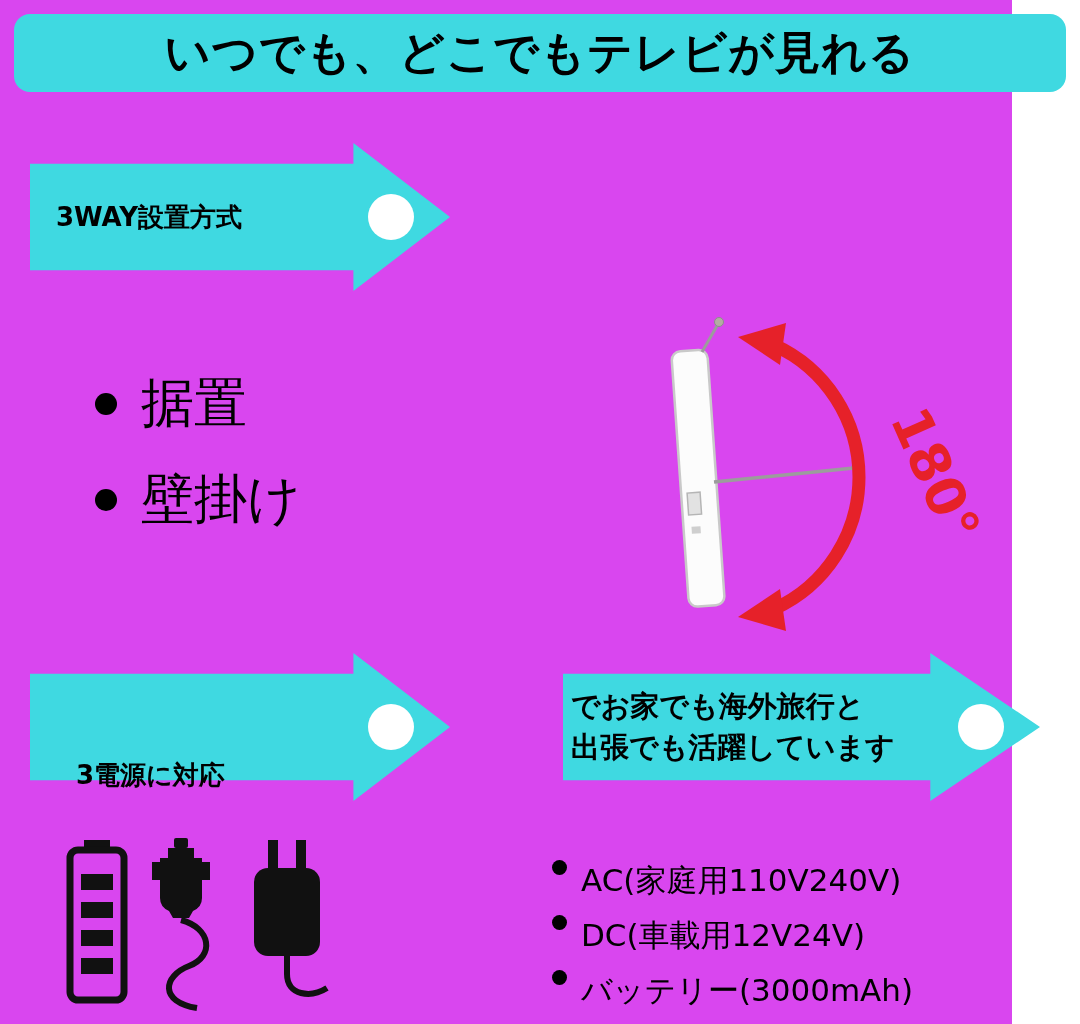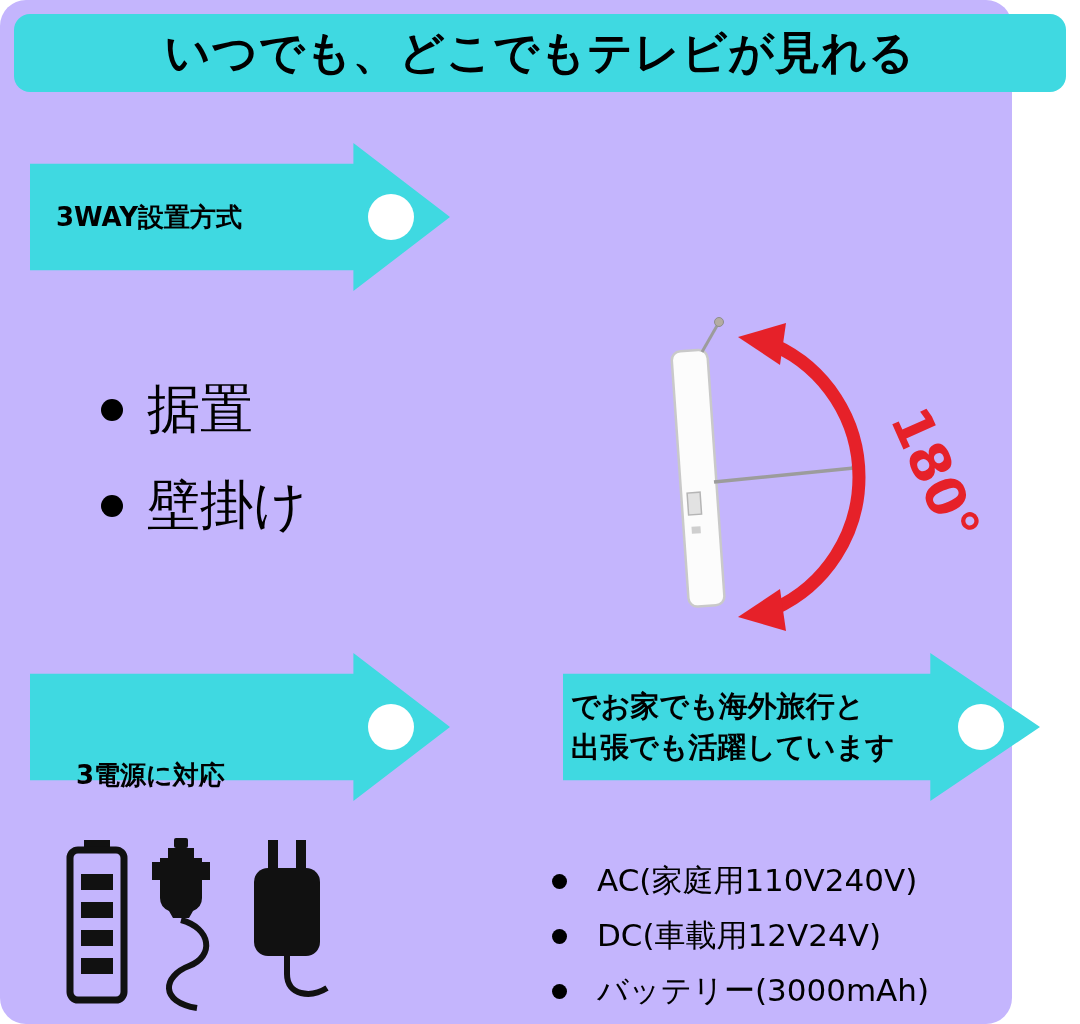--- a/index.html
+++ b/index.html
@@ -2,21 +2,21 @@
 <html><head>
 <meta charset="utf-8">
 <style>
   html,body{margin:0;padding:0;}
   body{
     width:1080px;height:1024px;background:#ffffff;
     font-family:"DejaVu Sans","Liberation Sans",sans-serif;
     color:#000;
     overflow:hidden;
   }
-  #canvas{position:relative;width:1012px;height:1024px;background:#c4b5fd;border-radius:26px;}
+  #canvas{position:relative;width:1012px;height:1024px;background:#d946ef;}
 
   
   .banner{
     position:absolute;left:14px;top:14px;width:1052px;height:78px;
     background:#3fd9e1;border-radius:16px;
     display:flex;align-items:center;justify-content:center;
   }
   .banner span{font-size:45px;font-weight:700;letter-spacing:1px;}
 
   
@@ -39,37 +39,37 @@
   .a1l{left:30px;top:143px;width:420px;height:148px;}
   .a1l .arrow-text{left:26px;}
   .a1r{left:563px;top:143px;width:477px;height:148px;}
   .a1r .arrow-text{left:20px;}
   .a2l{left:30px;top:653px;width:420px;height:148px;}
   .a2l .arrow-text{left:46px;margin-top:48px;}
   .a2r{left:563px;top:653px;width:477px;height:148px;}
   .a2r .arrow-text{left:8px;}
 
   
-  .install-list{position:absolute;left:95px;top:368px;list-style:none;margin:6px;padding:0;}
+  .install-list{position:absolute;left:95px;top:368px;list-style:none;margin:0;padding:0;}
   .install-list li{
     display:flex;align-items:center;gap:24px;margin-bottom:24px;
     font-size:53px;font-weight:500;
   }
   .dot-lg{width:22px;height:22px;border-radius:50%;background:#000;flex:0 0 auto;}
 
   
   .monitor-illustration{position:absolute;left:612px;top:312px;width:390px;height:335px;}
 
   
   .power-icons{position:absolute;left:56px;top:836px;width:292px;height:184px;}
 
   
   .power-list{position:absolute;left:552px;top:860px;list-style:none;margin:0;padding:0;}
   .power-list li{
-    display:flex;align-items:center;gap:30px;margin-bottom:13px;
+    display:flex;align-items:flex-start;gap:14px;margin-bottom:13px;
     font-size:31px;font-weight:500;white-space:nowrap;
   }
   .dot-sm{width:15px;height:15px;border-radius:50%;background:#000;flex:0 0 auto;}
 </style>
 </head>
 <body>
 
 <div id="canvas">
 
   <div class="banner">

